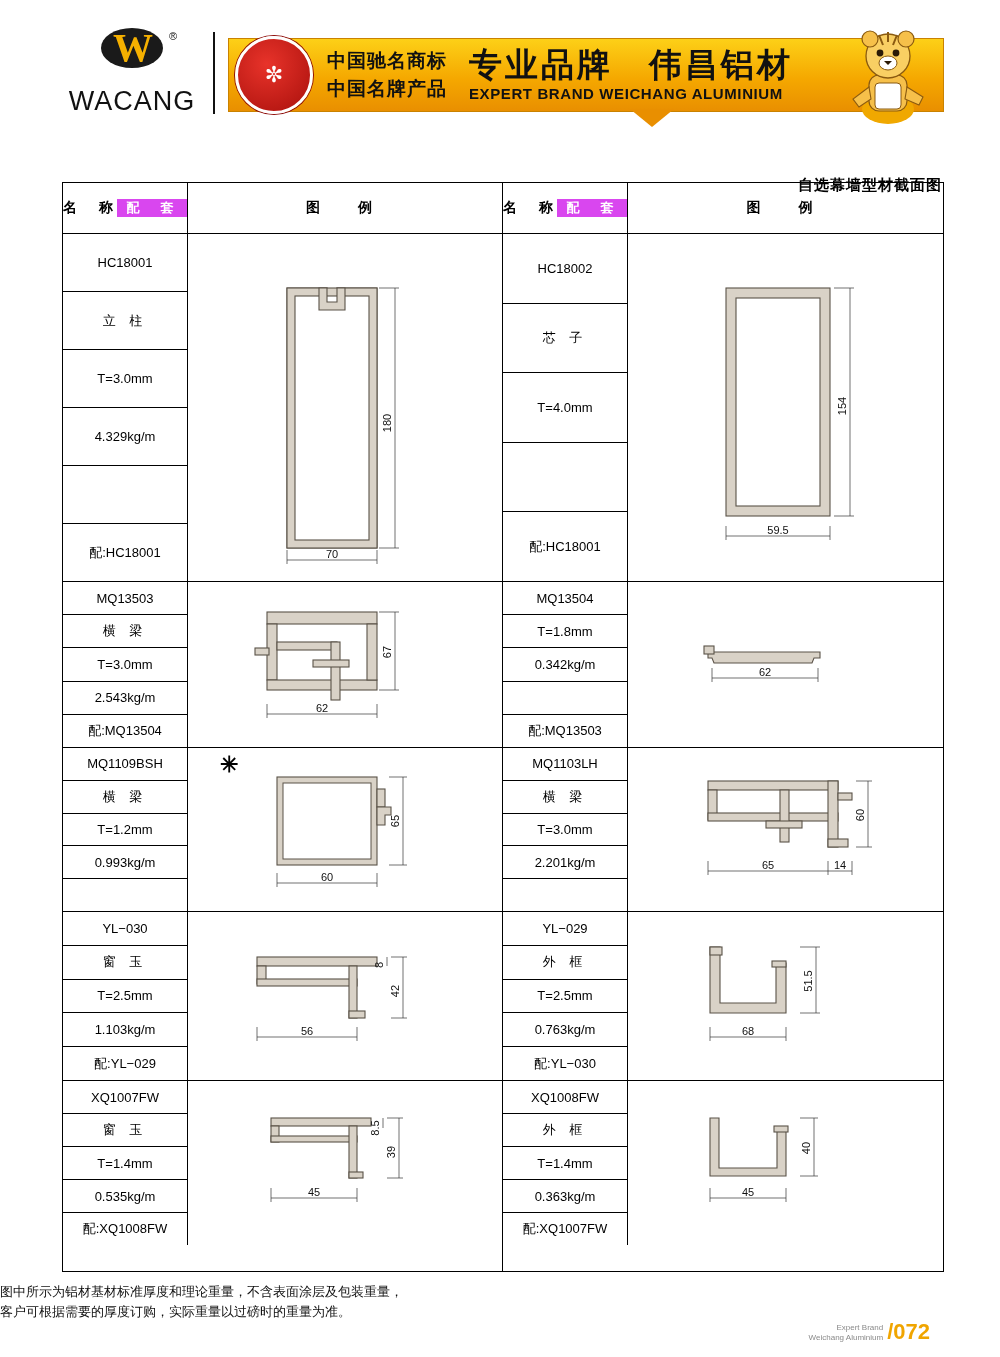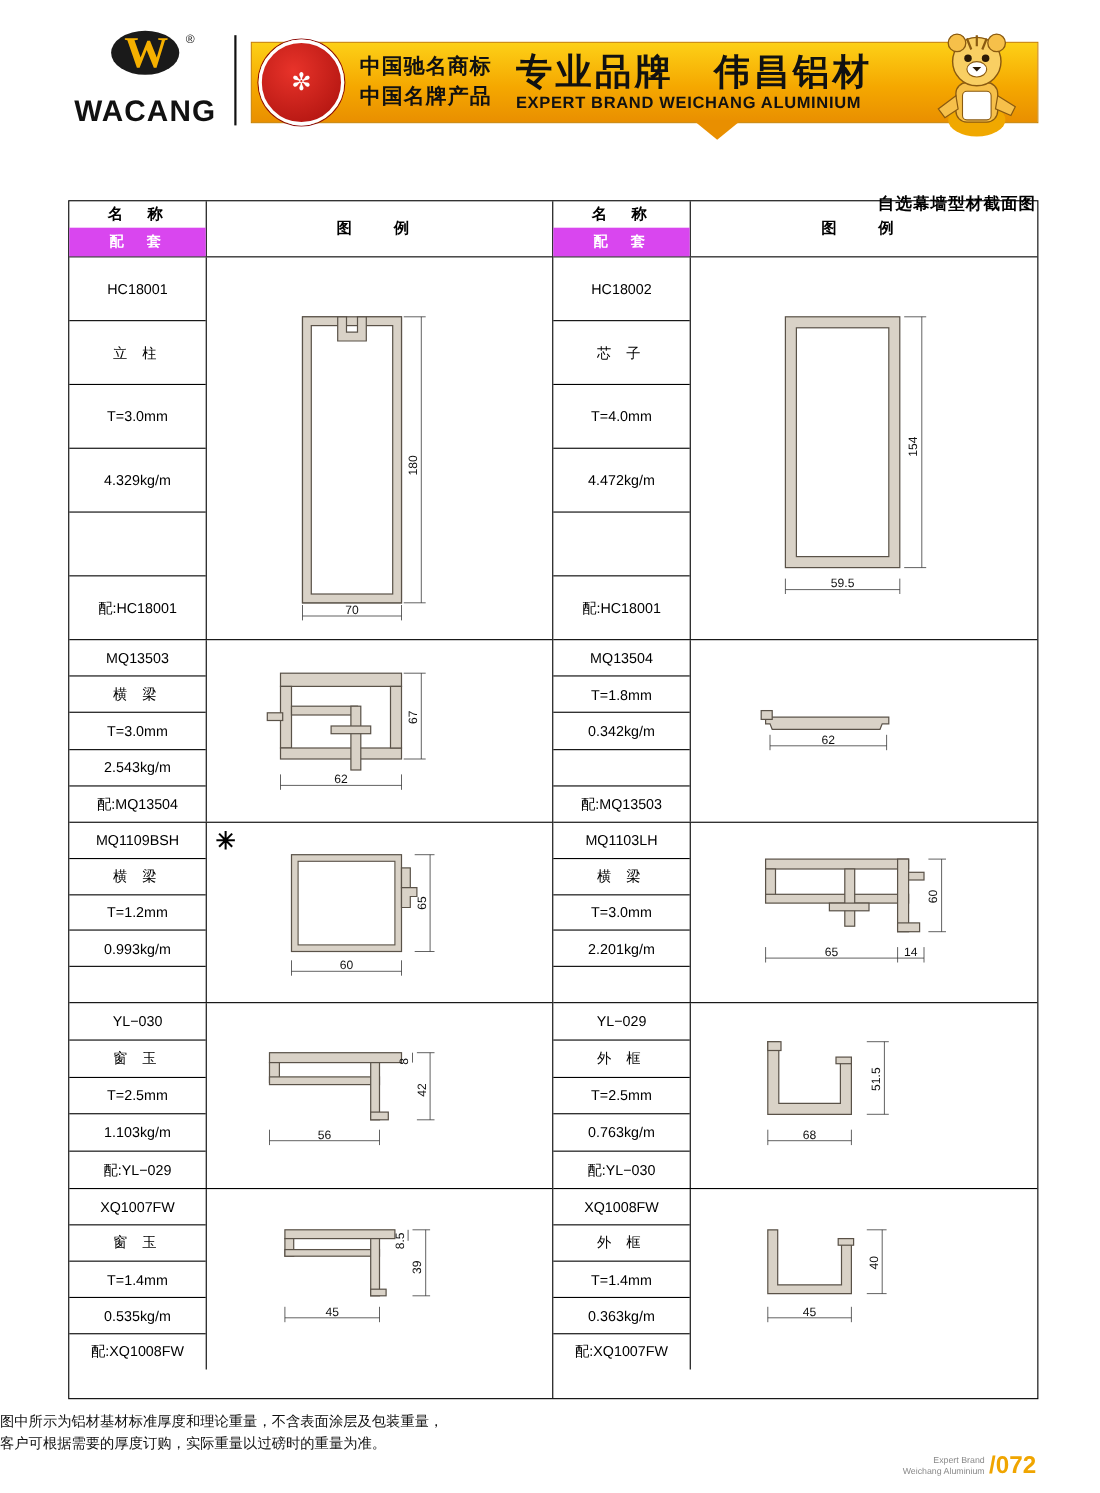--- a/index.html
+++ b/index.html
@@ -28,21 +28,21 @@
   }
   .logo-mark .w{
     color:#f5b000;font-weight:bold;font-size:40px;line-height:1;
     font-family:"Liberation Serif", serif;
     letter-spacing:-2px;
   }
   .logo-reg{
     position:absolute;right:-14px;top:2px;font-size:11px;color:#111;
   }
   .logo-text{
-    font-weight:bold;font-size:27px;letter-spacing:1px;margin-top:18px;color:#111;
+    font-weight:normal;font-size:27px;letter-spacing:1px;margin-top:18px;color:#111;
   }
   .header-divider{
     position:absolute;left:213px;top:32px;width:2px;height:82px;background:#111;
   }
 
   .banner{
     position:absolute;left:228px;top:38px;width:714px;height:72px;
     background:linear-gradient(#fdd017,#f5a800 55%,#e98f00);
     border:1px solid #c98200;
     display:flex;align-items:center;
@@ -98,37 +98,37 @@
   .col{
     width:50%;box-sizing:border-box;display:flex;flex-direction:column;
   }
   .col.left{border-right:1px solid #000;}
 
   .head-row{
     height:50px;display:flex;border-bottom:1px solid #000;flex:none;
   }
   .head-name{
     width:125px;box-sizing:border-box;border-right:1px solid #000;
-    display:flex;flex-direction:column;
+    display:flex;flex-direction:row;align-items:center;
   }
   .head-name-top{
     height:24px;display:flex;align-items:center;justify-content:center;
     font-size:14px;font-weight:bold;letter-spacing:4px;
   }
   .head-name-bot{
     flex:1;background:#d946ef;color:#fff;display:flex;align-items:center;justify-content:center;
     font-size:13px;font-weight:bold;letter-spacing:4px;
   }
   .head-fig{
     flex:1;display:flex;align-items:center;justify-content:center;
     font-size:14px;font-weight:bold;letter-spacing:12px;
   }
 
   .prow{
-    display:flex;border-bottom:1px solid #000;flex:none;
+    display:flex;border-bottom:1px solid #000;flex:none;gap:24px;
   }
   .prow:last-child{border-bottom:none;}
   .pinfo{
     width:125px;box-sizing:border-box;border-right:1px solid #000;
     display:flex;flex-direction:column;
   }
   .pinfo .cell{
     flex:1;display:flex;align-items:center;justify-content:center;
     border-bottom:1px solid #000;font-size:13px;text-align:center;
     padding:0 2px;box-sizing:border-box;
@@ -148,21 +148,21 @@
   .prof{fill:#d9d2c7;stroke:#5a5248;stroke-width:1.1;}
   .dim{stroke:#333;stroke-width:.7;fill:none;}
   .dimtxt{font-family:"Liberation Sans", sans-serif;font-size:11px;fill:#111;}
 
   
   .footer-note{
     position:absolute;left:0;top:1282px;width:1000px;
     font-size:13px;line-height:1.55;color:#111;
   }
   .footer-brand{
-    position:absolute;right:58px;top:1322px;text-align:right;
+    position:absolute;right:70px;top:1322px;text-align:right;
     display:flex;align-items:flex-end;justify-content:flex-end;gap:4px;
   }
   .fb-lines{font-size:8px;line-height:1.25;color:#8a8a8a;text-align:right;}
   .fb-page{font-size:22px;font-weight:bold;color:#f0a500;line-height:.95;text-align:right;}
 </style>
 </head>
 <body>
 
 <div class="header">
 
@@ -385,21 +385,20 @@
         <div class="head-name-bot">配　套</div>
       </div>
       <div class="head-fig">图　例</div>
     </div>
 
     <div class="prow" style="height:347px">
       <div class="pinfo">
         <div class="cell">HC18002</div>
         <div class="cell cjk">芯 子</div>
         <div class="cell">T=4.0mm</div>
-        <div class="cell">4.472kg/m</div>
         <div class="cell"></div>
         <div class="cell">配:HC18001</div>
       </div>
       <div class="pfig">
         <div class="figwrap">
           <svg width="260" height="320" viewBox="0 0 260 320">
             <rect class="prof" x="58" y="40" width="104" height="228"></rect>
             <rect x="68" y="50" width="84" height="208" fill="#fff" stroke="#5a5248" stroke-width="1.1"></rect>
             <line class="dim" x1="182" y1="40" x2="182" y2="268"></line>
             <line class="dim" x1="166" y1="40" x2="186" y2="40"></line>

